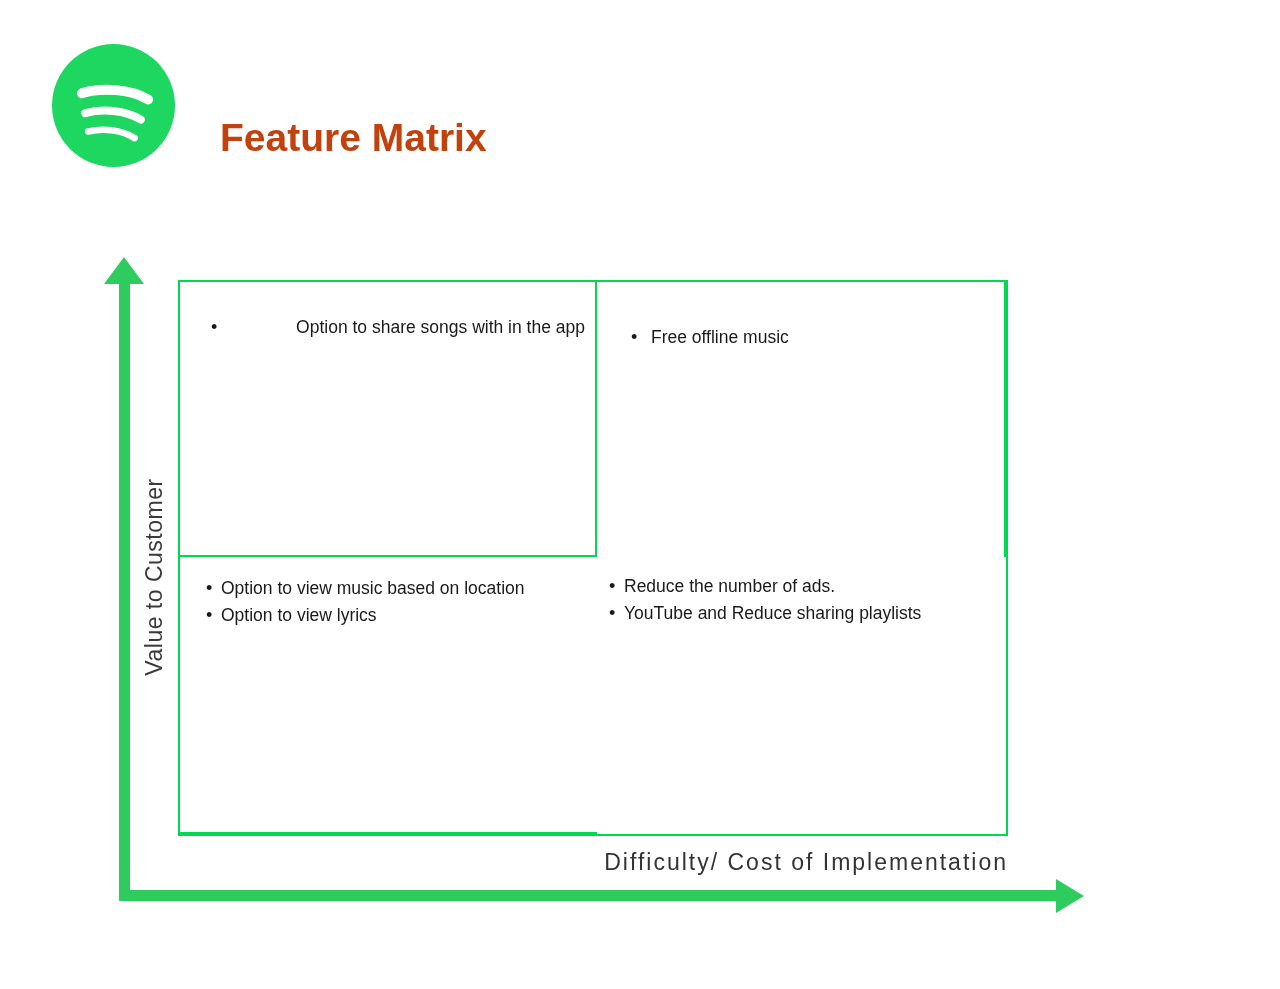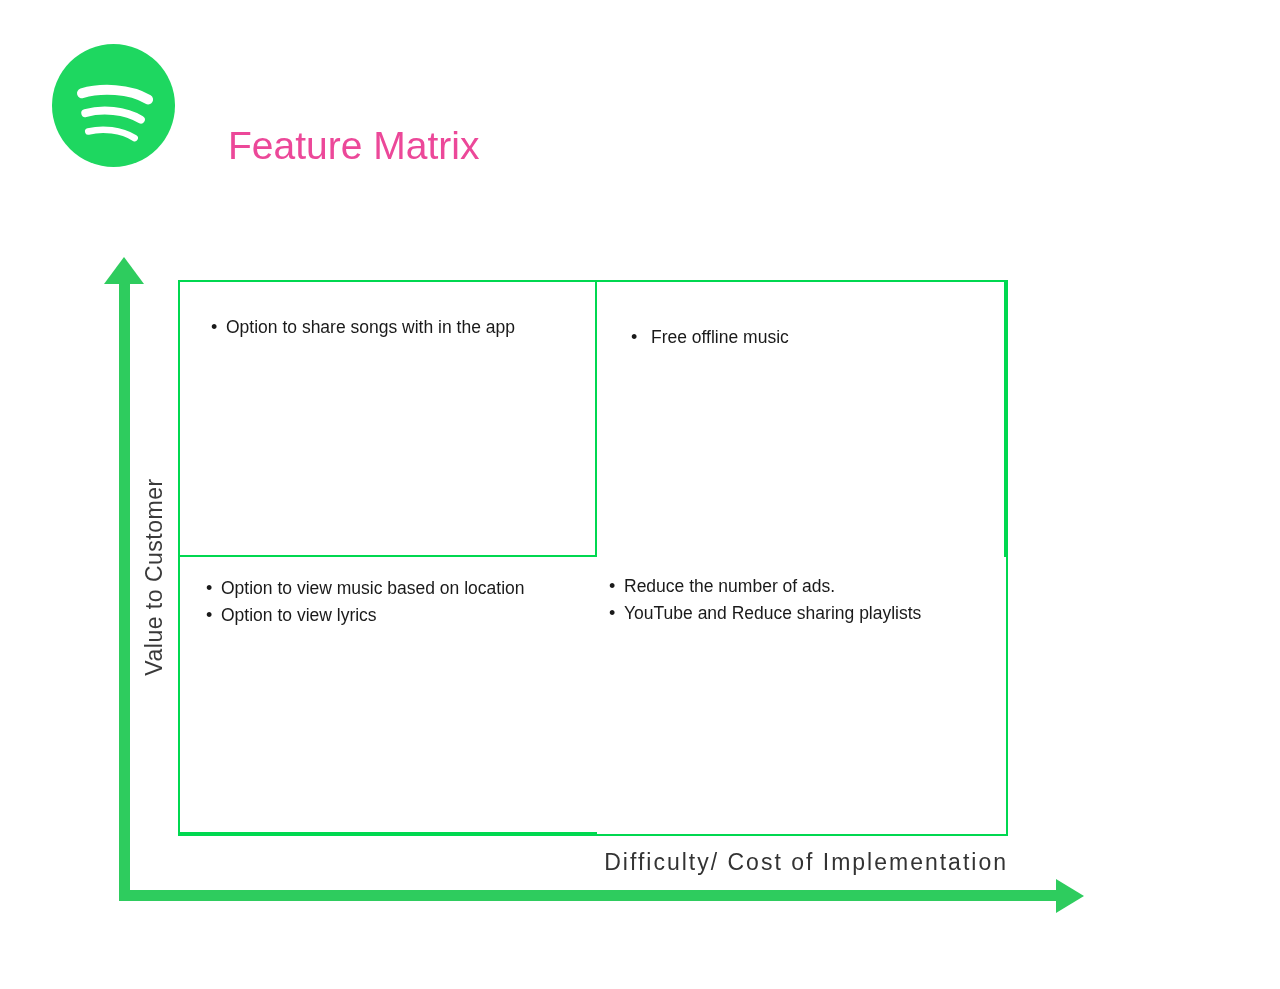--- a/index.html
+++ b/index.html
@@ -13,22 +13,22 @@
     --green-logo: #1ed760;
     --green-line: #00d850;
     --green-arrow: #2ecc5e;
   }
 
   
   .logo { position: absolute; left: 52px; top: 44px; width: 123px; height: 123px; }
 
   
   .title {
-    position: absolute; left: 212px; top: 106px; margin: 16px;
-    font-size: 39px; font-weight: 400; color: #ec4899;
+    position: absolute; left: 212px; top: 106px; margin: 8px;
+    font-size: 39px; font-weight: 700; color: #c2410c;
     letter-spacing: 0px; line-height: 48px;
   }
 
   
   .y-arrow-shaft {
     position: absolute; left: 119px; top: 282px;
     width: 11px; height: 619px; background: var(--green-arrow);
   }
   .y-arrow-head {
     position: absolute; left: 104px; top: 257px; width: 0; height: 0;
@@ -62,21 +62,21 @@
   .matrix {
     position: absolute; left: 178px; top: 280px;
     width: 830px; height: 556px;
     box-sizing: border-box;
     border: 2px solid var(--green-line);
     display: grid;
     grid-template-columns: 417px 1fr;
     grid-template-rows: 275px 1fr;
   }
   .q { box-sizing: border-box; }
-  .q-tl { border-right: 2px solid var(--green-line); border-bottom: 2px solid var(--green-line); }
+  .q-tl { border-right: 2px solid var(--green-line); border-bottom: 2px solid var(--green-line); text-align: right; }
   .q-tr { border-bottom: 2px solid var(--green-line); }
   .q-bl { border-right: 2px solid var(--green-line); }
 
   .q ul { margin: 0; list-style: none; }
   .q li {
     position: relative;
     font-size: 17.5px; line-height: 27px; color: #1a1a1a;
     padding-left: 15px;
   }
   .q li::before {

